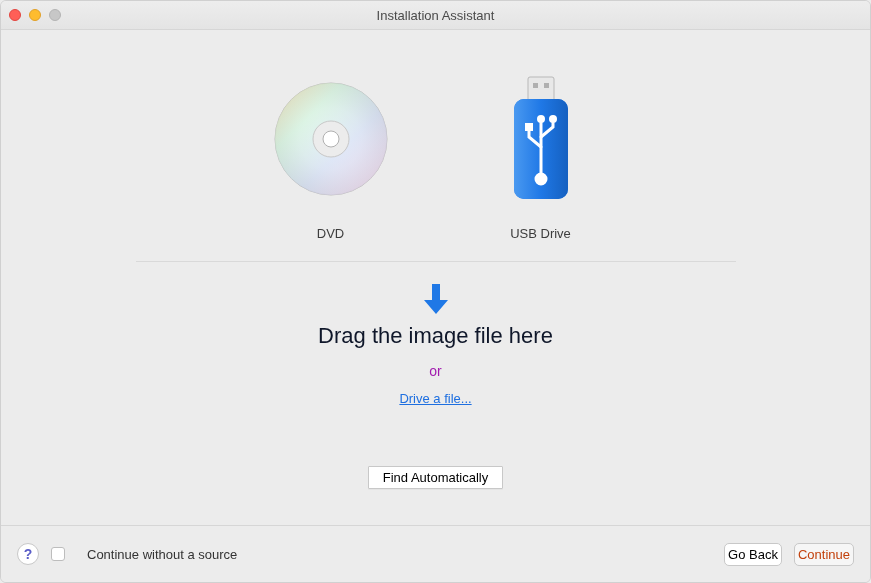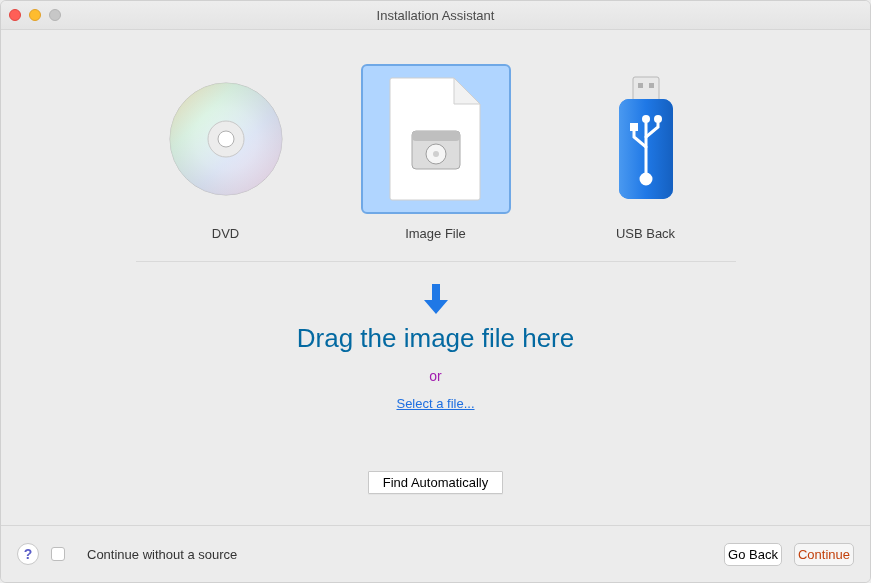--- a/index.html
+++ b/index.html
@@ -75,22 +75,22 @@
       color: #3d3d3d;
     }
     .divider {
       width: 600px;
       height: 1px;
       background: #d9d9d9;
       margin-top: 20px;
     }
     .arrow { margin-top: 20px; }
     .heading {
-      font-size: 26px;
-      color: #0369a1;
+      font-size: 22px;
+      color: #0f172a;
       margin-top: 4px;
       font-weight: 400;
     }
     .or { margin-top: 14px; font-size: 14px; color: #a21caf; }
     .link {
       margin-top: 12px;
       font-size: 13px;
       color: #1e6fe0;
       text-decoration: underline;
       cursor: pointer;
@@ -183,33 +183,20 @@
           </defs>
           <circle cx="59" cy="59" r="56" fill="url(#disc)" stroke="#bfbfbf" stroke-width="1"></circle>
           <circle cx="59" cy="59" r="56" fill="url(#rainbow)"></circle>
           <circle cx="59" cy="59" r="18" fill="#ececec" stroke="#c8c8c8"></circle>
           <circle cx="59" cy="59" r="8" fill="#ffffff" stroke="#b0b0b0"></circle>
         </svg>
       </div>
       <div class="option-label">DVD</div>
     </div>
 
-    <div class="option selected">
-      <div class="option-frame">
-        <svg width="100" height="126" viewBox="0 0 100 126">
-          <path d="M6 2 h62 l26 26 v94 a2 2 0 0 1 -2 2 h-86 a2 2 0 0 1 -2 -2 v-118 a2 2 0 0 1 2 -2 z" fill="#ffffff" stroke="#cfcfcf"></path>
-          <path d="M68 2 v26 h26 z" fill="#f2f2f2" stroke="#cfcfcf"></path>
-          <rect x="26" y="55" width="48" height="38" rx="4" fill="#dcdcdc" stroke="#a8a8a8"></rect>
-          <rect x="26" y="55" width="48" height="10" rx="4" fill="#bfbfbf"></rect>
-          <circle cx="50" cy="78" r="10" fill="#f5f5f5" stroke="#9e9e9e"></circle>
-          <circle cx="50" cy="78" r="3" fill="#cfcfcf"></circle>
-        </svg>
-      </div>
-      <div class="option-label">Image File</div>
-    </div>
 
     <div class="option">
       <div class="option-frame">
         <svg width="70" height="128" viewBox="0 0 70 128">
           <rect x="22" y="2" width="26" height="24" rx="2" fill="#e8e8e8" stroke="#b8b8b8"></rect>
           <rect x="27" y="8" width="5" height="5" fill="#b0b0b0"></rect>
           <rect x="38" y="8" width="5" height="5" fill="#b0b0b0"></rect>
           <rect x="8" y="24" width="54" height="100" rx="10" fill="#1f78e6"></rect>
           <rect x="8" y="24" width="54" height="100" rx="10" fill="url(#usbgrad)"></rect>
           <defs>
@@ -223,36 +210,36 @@
             <line x1="35" y1="48" x2="35" y2="100"></line>
             <circle cx="35" cy="104" r="5" fill="#ffffff"></circle>
             <circle cx="35" cy="44" r="4" fill="#ffffff" stroke="none"></circle>
             <path d="M35 72 l-12 -10 v-8"></path>
             <rect x="19" y="48" width="8" height="8" fill="#ffffff" stroke="none"></rect>
             <path d="M35 62 l12 -10 v-4"></path>
             <circle cx="47" cy="44" r="4" fill="#ffffff" stroke="none"></circle>
           </g>
         </svg>
       </div>
-      <div class="option-label">USB Back</div>
+      <div class="option-label">USB Drive</div>
     </div>
 
   </div>
 
   <div class="divider"></div>
 
   <div class="arrow">
     <svg width="30" height="34" viewBox="0 0 30 34">
       <path d="M11 2 h8 v16 h8 l-12 14 l-12 -14 h8 z" fill="#1f78e6"></path>
     </svg>
   </div>
 
   <div class="heading">Drag the image file here</div>
   <div class="or">or</div>
-  <a class="link">Select a file...</a>
+  <a class="link">Drive a file...</a>
 
   <button class="find-btn">Find Automatically</button>
 </div>
 
 <div class="bottombar">
   <div class="help-btn">?</div>
   <label class="check-wrap">
     <span class="checkbox"></span>
     <span>Continue without a source</span>
   </label>

